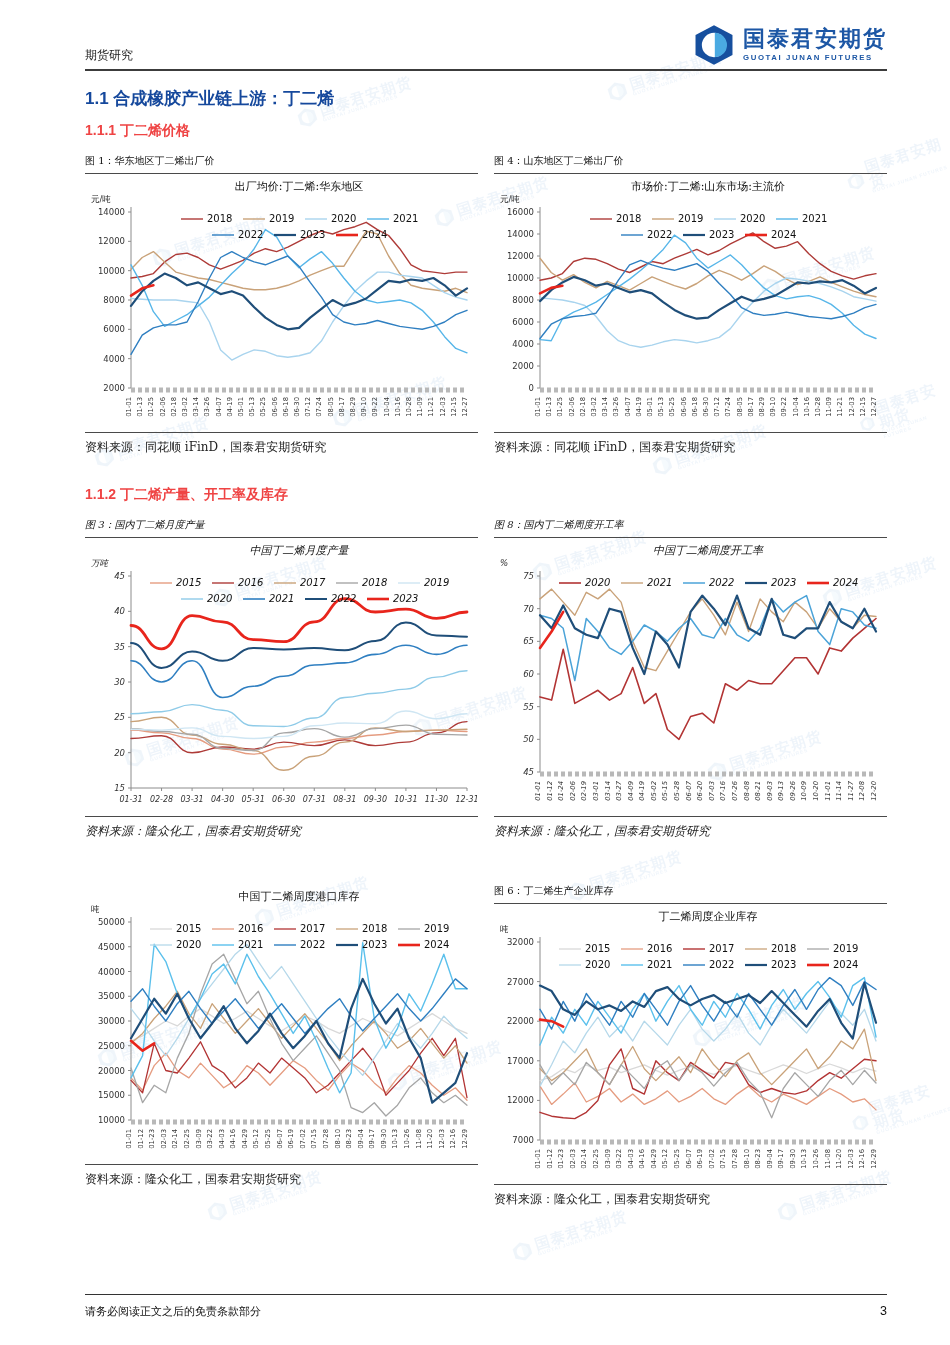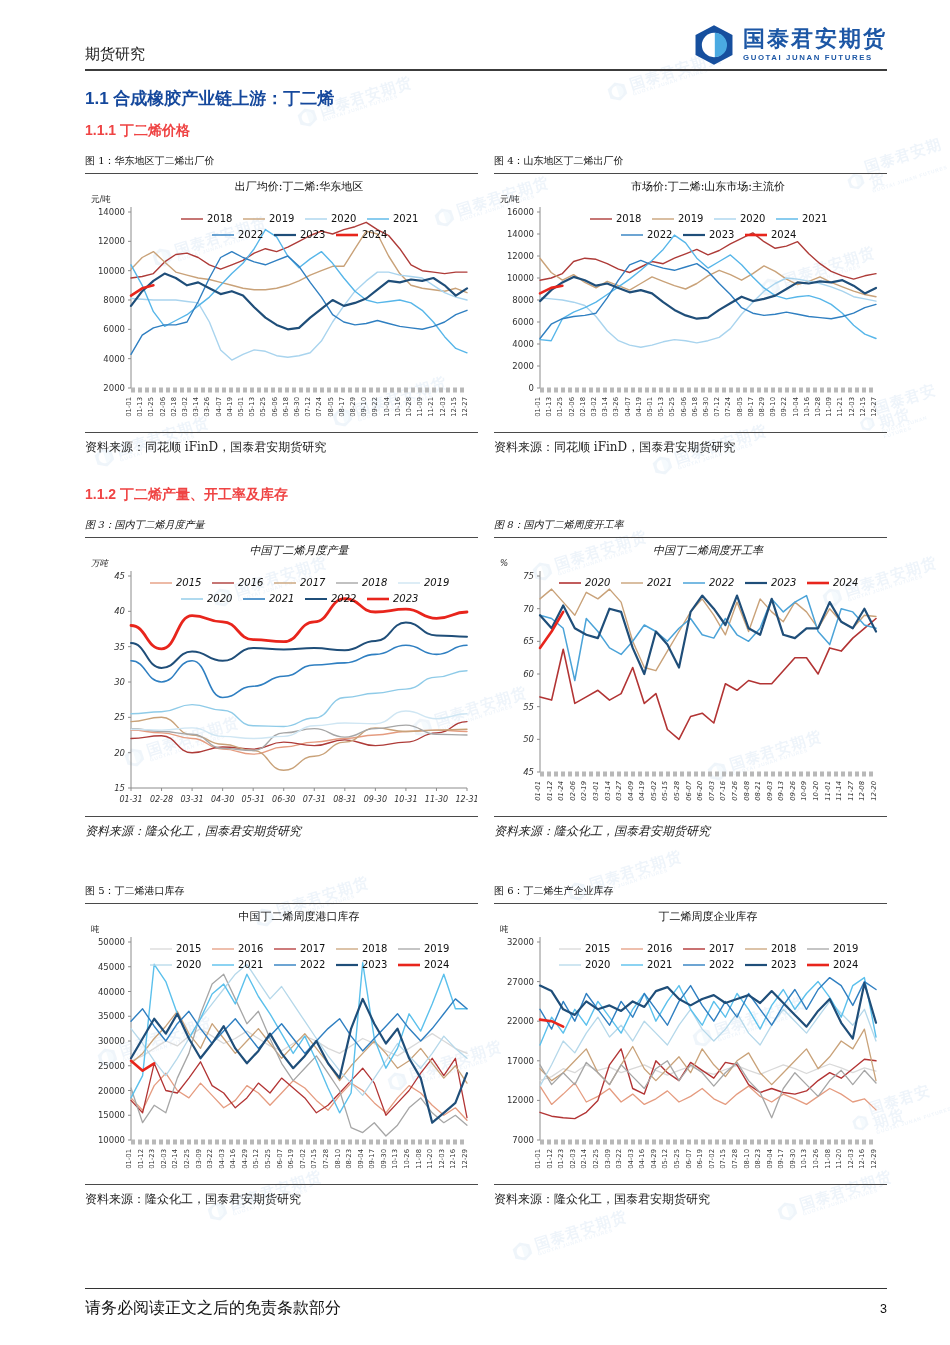--- a/index.html
+++ b/index.html
@@ -1,40 +1,40 @@
 <!DOCTYPE html>
 <html><head>
 <meta charset="utf-8">
 <style>
   html,body{margin:0;padding:0;background:#e8e8e8;}
   .page{position:relative;width:950px;height:1345px;margin:0 auto;background:#fff;overflow:hidden;
         font-family:"DejaVu Serif",serif;color:#222;}
   .content{position:relative;padding:24px 63px 0 85px;z-index:2;}
   
   header{display:flex;justify-content:space-between;align-items:flex-end;}
-  .report-type{font-size:15px;color:#222;padding-bottom:2px;}
+  .report-type{font-size:12px;color:#222;padding-bottom:2px;}
   .brand{display:flex;align-items:center;gap:8px;}
   .brand-text .cn{font-family:"Liberation Sans",sans-serif;font-weight:bold;font-size:22px;color:#1d57a5;letter-spacing:2px;line-height:1;}
   .brand-text .en{font-family:"Liberation Sans",sans-serif;font-weight:bold;font-size:7.8px;color:#1d57a5;letter-spacing:1.6px;margin-top:3px;}
   .hrule{border-bottom:2px solid #3c3c3c;margin-top:3px;}
   
   h1.sec{font-family:"Liberation Sans",sans-serif;font-size:17px;font-weight:bold;color:#15489c;margin:16px 0 4px 0;}
   h2.sec{font-family:"Liberation Sans",sans-serif;font-size:14px;font-weight:bold;color:#ef4444;margin:12px 0 14px 0;}
   h2.sec2{margin-top:30px;}
   
   .figrow{display:grid;grid-template-columns:1fr 1fr;gap:16px;}
   .figrow.gap-after{margin-bottom:44px;font-style:italic;}
   figure.fig{margin:0;}
   figcaption{font-size:10px;color:#111;padding-bottom:5px;border-bottom:1.5px solid #4a4a4a;}
   svg.chart{display:block;margin-top:2px;}
   .src{font-size:12px;color:#222;border-top:1px solid #4a4a4a;padding-top:6px;}
   
   footer{position:absolute;left:85px;right:63px;bottom:26px;border-top:1.5px solid #333;
          padding-top:9px;display:flex;justify-content:space-between;align-items:baseline;z-index:2;}
-  .disclaimer{font-size:16px;color:#111;}
+  .disclaimer{font-size:11px;color:#111;}
   .pagenum{font-family:"Liberation Sans",sans-serif;font-size:12.5px;color:#111;}
   
   .watermarks{position:absolute;inset:0;z-index:1;pointer-events:none;}
   .wm{position:absolute;display:flex;align-items:center;gap:4px;opacity:0.07;transform:rotate(-18deg);color:#1f6fc0;}
   .wm .t{display:flex;flex-direction:column;line-height:1;}
   .wm .t .c{font-family:"Liberation Sans",sans-serif;font-weight:bold;font-size:15px;letter-spacing:1px;color:#1f6fc0;}
   .wm .t .e{font-family:"Liberation Sans",sans-serif;font-weight:bold;font-size:5px;letter-spacing:.8px;color:#1f6fc0;}
 </style>
 </head>
 <body>
@@ -641,21 +641,20 @@
             <text x="277" y="46" font-size="10" font-family="&quot;DejaVu Sans&quot;,sans-serif" fill="#111">2023</text>
             <line x1="313" y1="43" x2="335" y2="43" stroke="#e8251c" stroke-width="2.6"></line>
             <text x="339" y="46" font-size="10" font-family="&quot;DejaVu Sans&quot;,sans-serif" fill="#111">2024</text>
           </svg>
         <div class="src">资料来源：隆众化工，国泰君安期货研究</div>
       </figure>
     </div>
 
     <div class="figrow">
       <figure class="fig">
-        <figcaption>图 5：丁二烯港口库存</figcaption>
         <svg class="chart" width="392" height="278">
             <text x="214" y="14" text-anchor="middle" font-size="11" font-family="&quot;DejaVu Serif&quot;,serif" fill="#111">中国丁二烯周度港口库存</text>
             <text x="6" y="26" font-size="8.5" font-family="&quot;DejaVu Serif&quot;,serif" fill="#222">吨</text>
             <line x1="46" y1="31" x2="46" y2="234" stroke="#8c8c8c" stroke-width="1"></line>
             <line x1="43" y1="234" x2="46" y2="234" stroke="#8c8c8c" stroke-width="1"></line>
             <text x="40" y="237" text-anchor="end" font-size="8.5" font-family="&quot;DejaVu Sans&quot;,sans-serif" fill="#333">10000</text>
             <line x1="43" y1="209.25" x2="46" y2="209.25" stroke="#8c8c8c" stroke-width="1"></line>
             <text x="40" y="212.25" text-anchor="end" font-size="8.5" font-family="&quot;DejaVu Sans&quot;,sans-serif" fill="#333">15000</text>
             <line x1="43" y1="184.5" x2="46" y2="184.5" stroke="#8c8c8c" stroke-width="1"></line>
             <text x="40" y="187.5" text-anchor="end" font-size="8.5" font-family="&quot;DejaVu Sans&quot;,sans-serif" fill="#333">20000</text>

